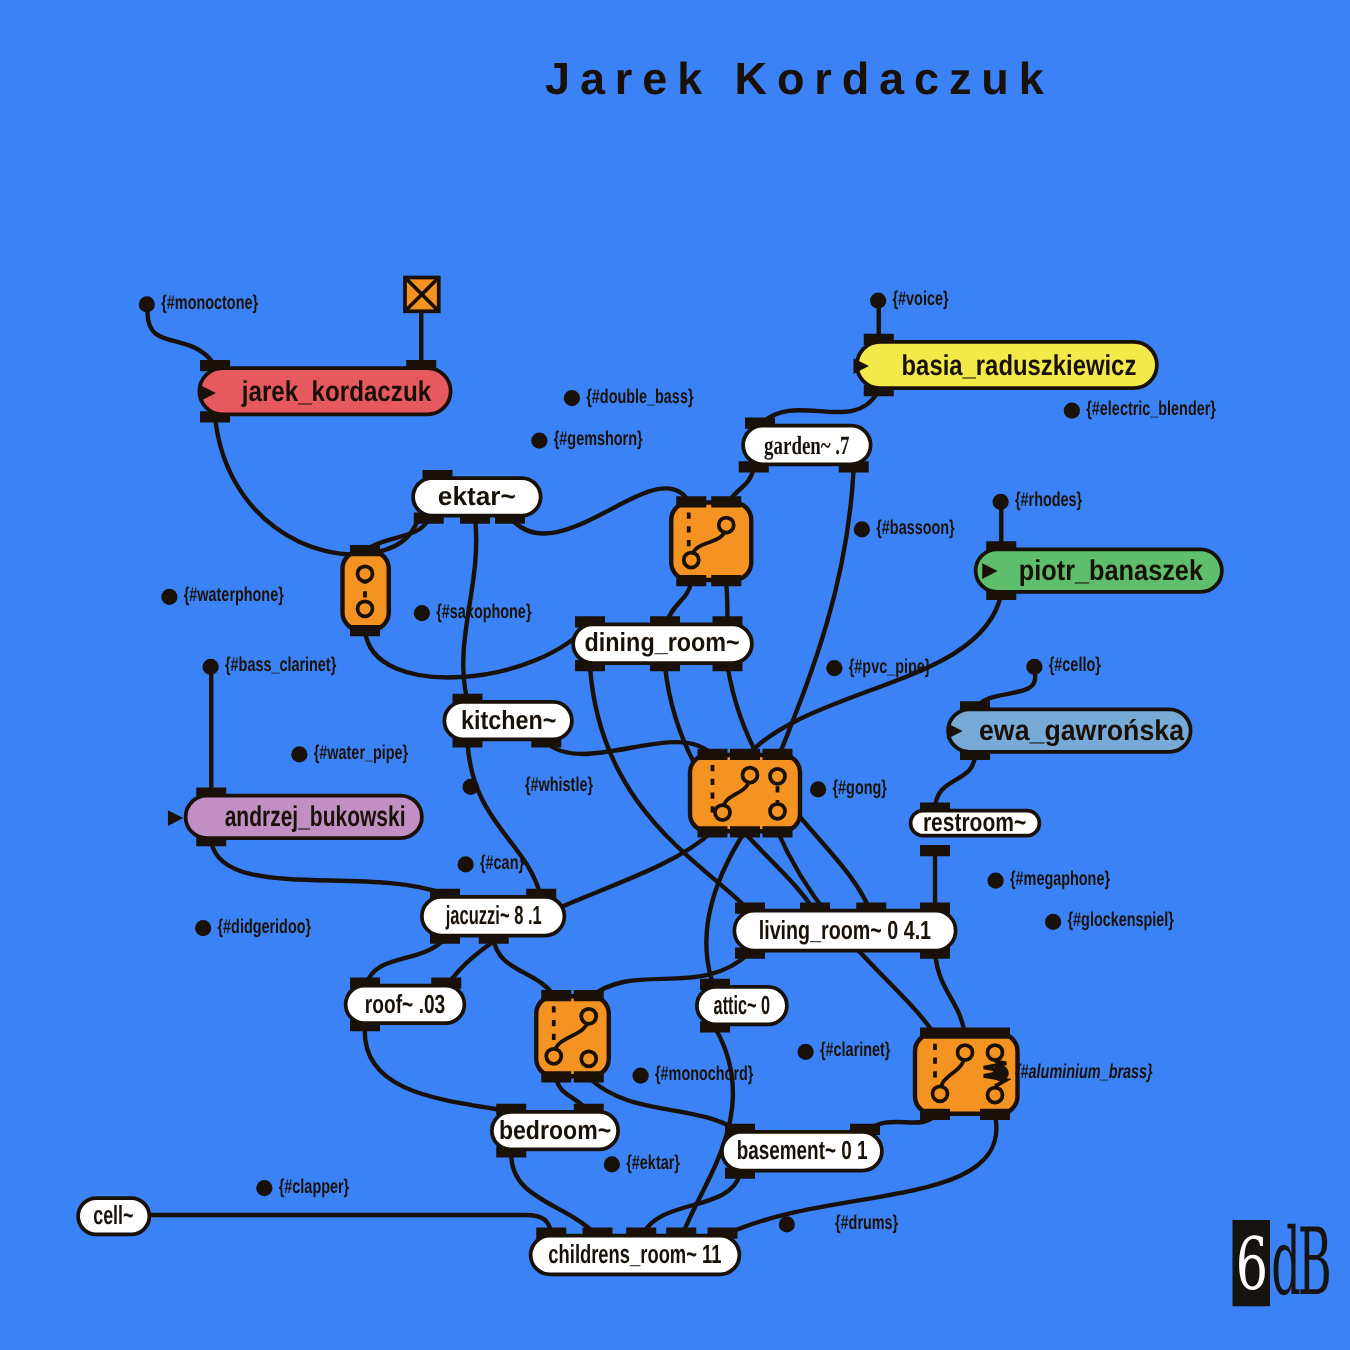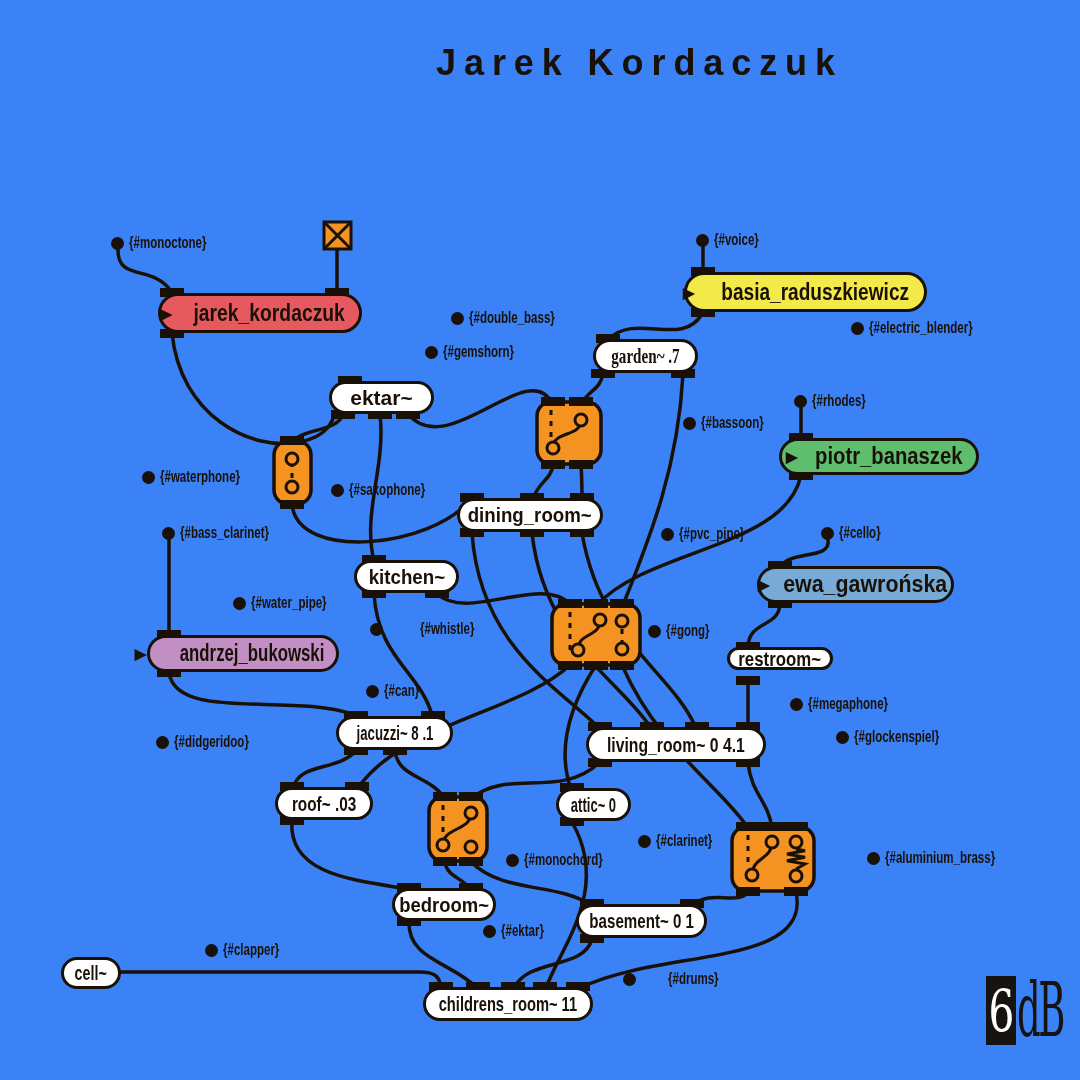--- a/index.html
+++ b/index.html
@@ -273,21 +273,21 @@
       <span class="txt">{#gemshorn}</span>
     </div>
     <div class="ilabel" style="left: 794px; top: 388px;">
       <span class="dot"></span>
       <span class="txt">{#rhodes}</span>
     </div>
     <div class="ilabel" style="left: 683px; top: 410px;">
       <span class="dot"></span>
       <span class="txt">{#bassoon}</span>
     </div>
-    <div class="ilabel" style="left: 142px; top: 464px;">
+    <div class="ilabel" style="left: 129px; top: 464px;">
       <span class="dot"></span>
       <span class="txt">{#waterphone}</span>
     </div>
     <div class="ilabel" style="left: 331px; top: 477px;">
       <span class="dot"></span>
       <span class="txt">{#saxophone}</span>
     </div>
     <div class="ilabel" style="left: 162px; top: 520px;">
       <span class="dot"></span>
       <span class="txt">{#bass_clarinet}</span>
@@ -329,21 +329,21 @@
       <span class="txt">{#glockenspiel}</span>
     </div>
     <div class="ilabel" style="left: 506px; top: 847px;">
       <span class="dot"></span>
       <span class="txt">{#monochord}</span>
     </div>
     <div class="ilabel" style="left: 638px; top: 828px;">
       <span class="dot"></span>
       <span class="txt">{#clarinet}</span>
     </div>
-    <div class="ilabel" style="left: 867px; top: 845px;">
+    <div class="ilabel" style="left: 794px; top: 845px; font-style: italic;">
       <span class="dot"></span>
       <span class="txt">{#aluminium_brass}</span>
     </div>
     <div class="ilabel" style="left: 483px; top: 918px;">
       <span class="dot"></span>
       <span class="txt">{#ektar}</span>
     </div>
     <div class="ilabel" style="left: 205px; top: 937px;">
       <span class="dot"></span>
       <span class="txt">{#clapper}</span>

